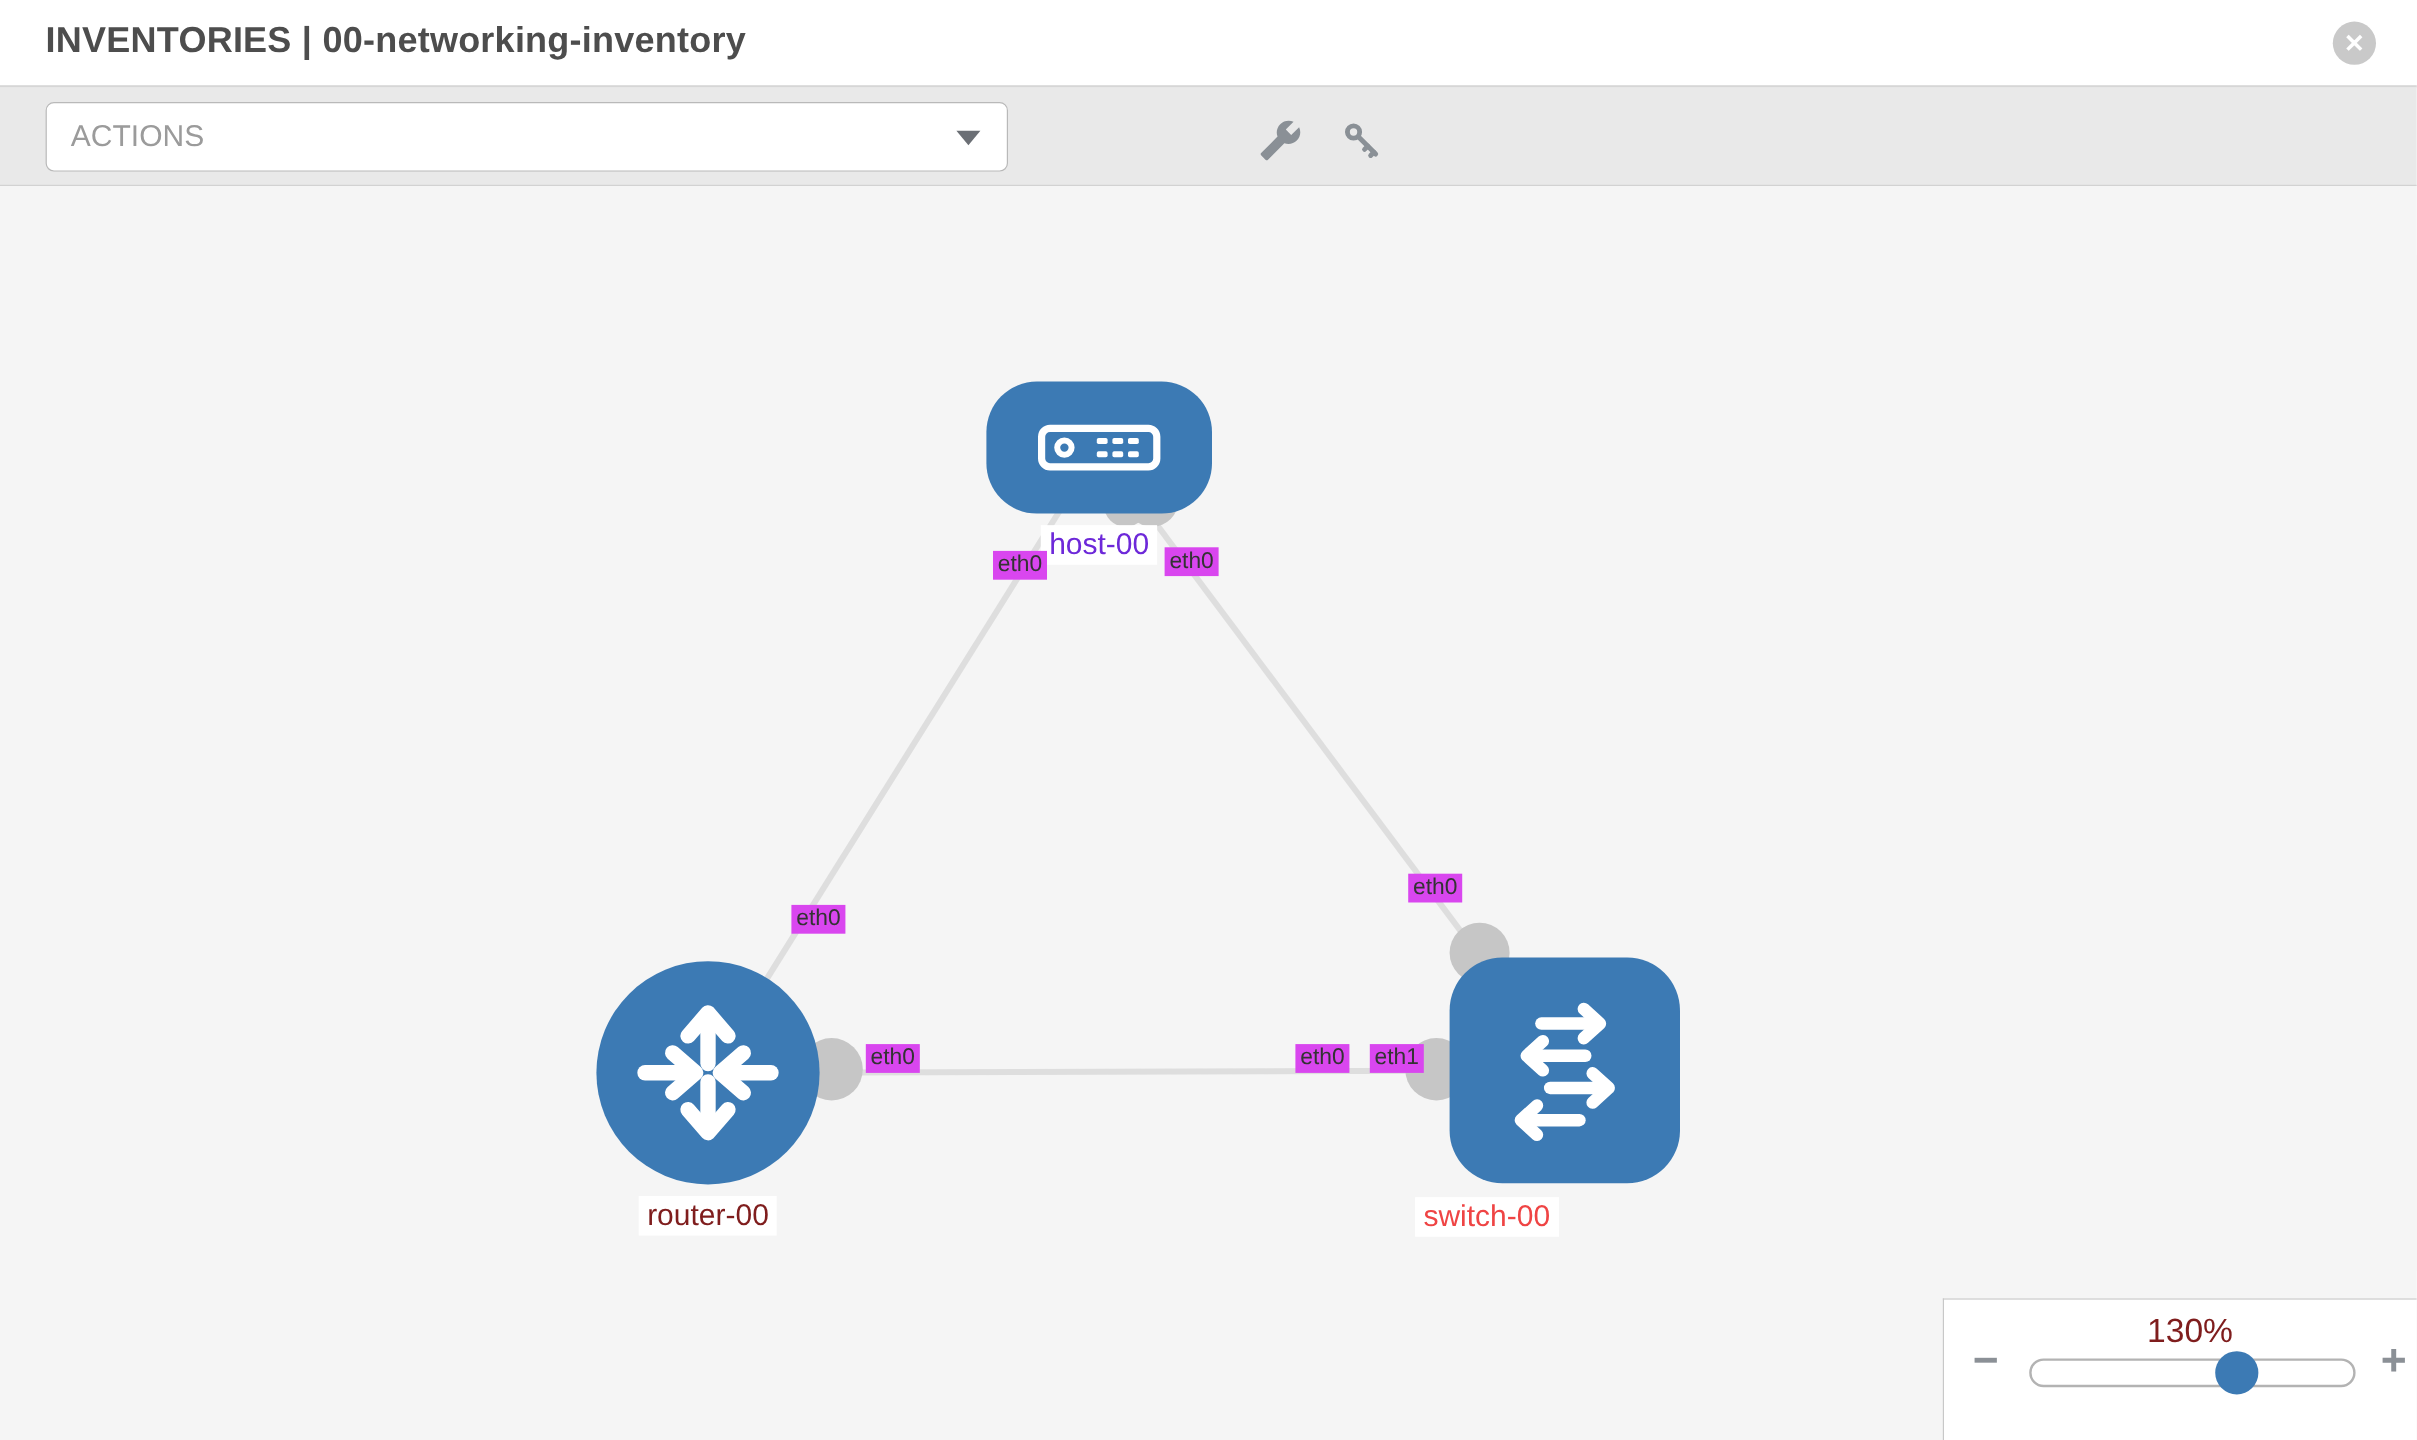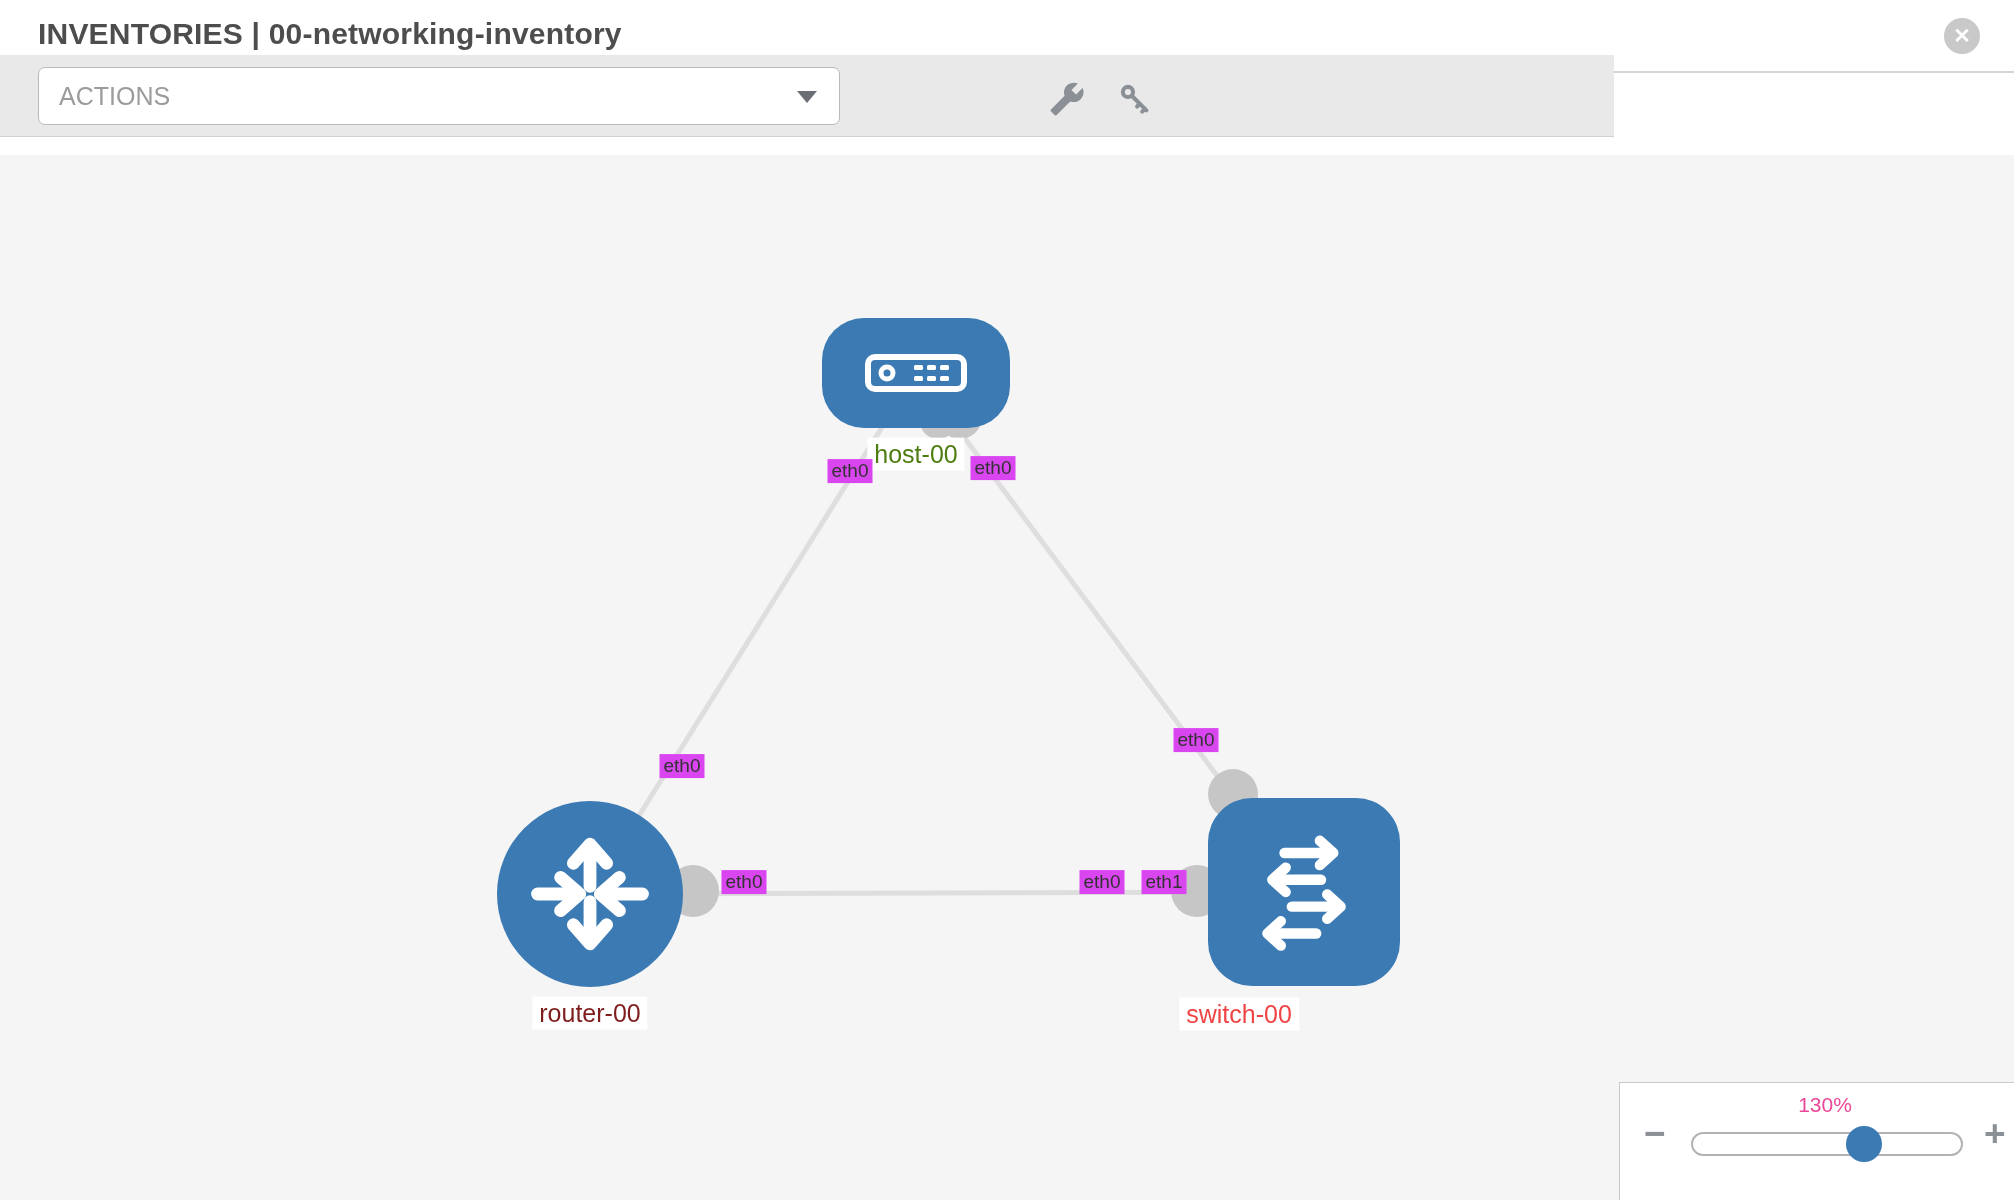--- a/index.html
+++ b/index.html
@@ -6,21 +6,21 @@
   body{
     width:2014px;height:1200px;position:relative;overflow:hidden;
     font-family:"Liberation Sans",sans-serif;background:#ffffff;
   }
   
   .header{position:absolute;top:0;left:0;width:2014px;height:71px;background:#ffffff;border-bottom:2px solid #d6d6d6;padding-left:32px;}
   .page-title{position:absolute;left:38px;top:17px;font-size:30px;font-weight:bold;color:#4d4d4d;letter-spacing:.2px;white-space:nowrap;}
   .close-btn{position:absolute;left:1944px;top:18px;width:36px;height:36px;border-radius:50%;background:#c9c9c9;color:#ffffff;
     font-size:21px;font-weight:bold;display:flex;align-items:center;justify-content:center;cursor:pointer;}
   
-  .toolbar{position:absolute;top:55px;left:0;width:1614px;height:81px;background:#e9e9e9;border-bottom:1px solid #d2d2d2;}
+  .toolbar{position:absolute;top:73px;left:0;width:2014px;height:81px;background:#e9e9e9;border-bottom:1px solid #d2d2d2;}
   .dropdown{position:absolute;top:12px;height:56px;background:#ffffff;border:1px solid #b9b9b9;border-radius:7px;cursor:pointer;}
   .dropdown .ph{position:absolute;left:20px;top:50%;transform:translateY(-50%);font-size:25px;color:#9b9b9b;}
   .caret{position:absolute;right:22px;top:50%;margin-top:-5px;width:0;height:0;
     border-left:10px solid transparent;border-right:10px solid transparent;border-top:12px solid #6b6f75;}
   .dd-actions{left:38px;width:800px;}
   .dd-search{left:1203px;width:791px;}
   .tool-btn{position:absolute;top:26px;width:36px;height:36px;cursor:pointer;}
   .tool-btn svg{width:100%;height:100%;}
   
   .canvas{position:absolute;top:155px;left:0;width:2014px;height:1045px;background:#f5f5f5;}
@@ -28,21 +28,21 @@
   .link{stroke:#dedede;stroke-width:5;}
   .connector{fill:#c6c6c6;}
   .node{position:absolute;background:#3c7ab4;display:flex;align-items:center;justify-content:center;cursor:pointer;}
   .node-label{position:absolute;transform:translate(-50%,-50%);background:#ffffff;color:#3a3a3a;font-size:25px;
     padding:2px 7px;white-space:nowrap;line-height:1.15;}
   .iface-label{position:absolute;transform:translate(-50%,-50%);background:#d946ef;color:#333333;font-size:19px;
     padding:1px 4px;white-space:nowrap;line-height:1.15;}
   
   .zoom-panel{position:absolute;left:1619px;top:927px;width:394px;height:118px;background:#ffffff;
     border-top:1px solid #c8c8c8;border-left:1px solid #c8c8c8;}
-  .zoom-value{position:absolute;left:71px;top:10px;width:268px;text-align:center;font-size:21px;color:#ec4899;}
+  .zoom-value{position:absolute;left:71px;top:10px;width:268px;text-align:center;font-size:28px;color:#7f1d1d;}
   .zoom-minus,.zoom-plus{position:absolute;top:32px;font-size:37px;font-weight:bold;color:#8b9096;cursor:pointer;line-height:1;}
   .zoom-minus{left:24px;}
   .zoom-plus{left:364px;}
   .slider-track{position:absolute;left:71px;top:49px;width:268px;height:20px;background:#ffffff;
     border:2px solid #b3b3b3;border-radius:12px;cursor:pointer;}
   .slider-thumb{position:absolute;top:-8px;width:36px;height:36px;border-radius:50%;background:#3c7ab4;cursor:grab;}
 </style>
 </head>
 <body>
 
@@ -109,21 +109,21 @@
         <g fill="#ffffff">
           <rect x="50" y="13" width="9" height="5" rx="1.5"></rect>
           <rect x="63" y="13" width="9" height="5" rx="1.5"></rect>
           <rect x="76" y="13" width="9" height="5" rx="1.5"></rect>
           <rect x="50" y="24" width="9" height="5" rx="1.5"></rect>
           <rect x="63" y="24" width="9" height="5" rx="1.5"></rect>
           <rect x="76" y="24" width="9" height="5" rx="1.5"></rect>
         </g>
       </svg>
     </div>
-    <div class="node-label" style="left: 916px; top: 299px; color: #4d7c0f; text-align: right;">host-00</div>
+    <div class="node-label" style="left: 916px; top: 299px; color: #6d28d9; text-align: right;">host-00</div>
     <div class="node" style="background: rgb(60, 122, 180); left: 497px; top: 646px; height: 186px; width: 186px; border-radius: 50%;">
       <svg width="128" height="128" viewBox="0 0 100 100">
         <g fill="none" stroke="#ffffff" stroke-width="10" stroke-linecap="round" stroke-linejoin="round">
           <path d="M50 44 L50 13"></path>
           <path d="M37 26 L50 11 L63 26"></path>
           <path d="M50 56 L50 87"></path>
           <path d="M37 74 L50 89 L63 74"></path>
           <path d="M9 50 L40 50"></path>
           <path d="M27 37 L42 50 L27 63"></path>
           <path d="M91 50 L60 50"></path>

